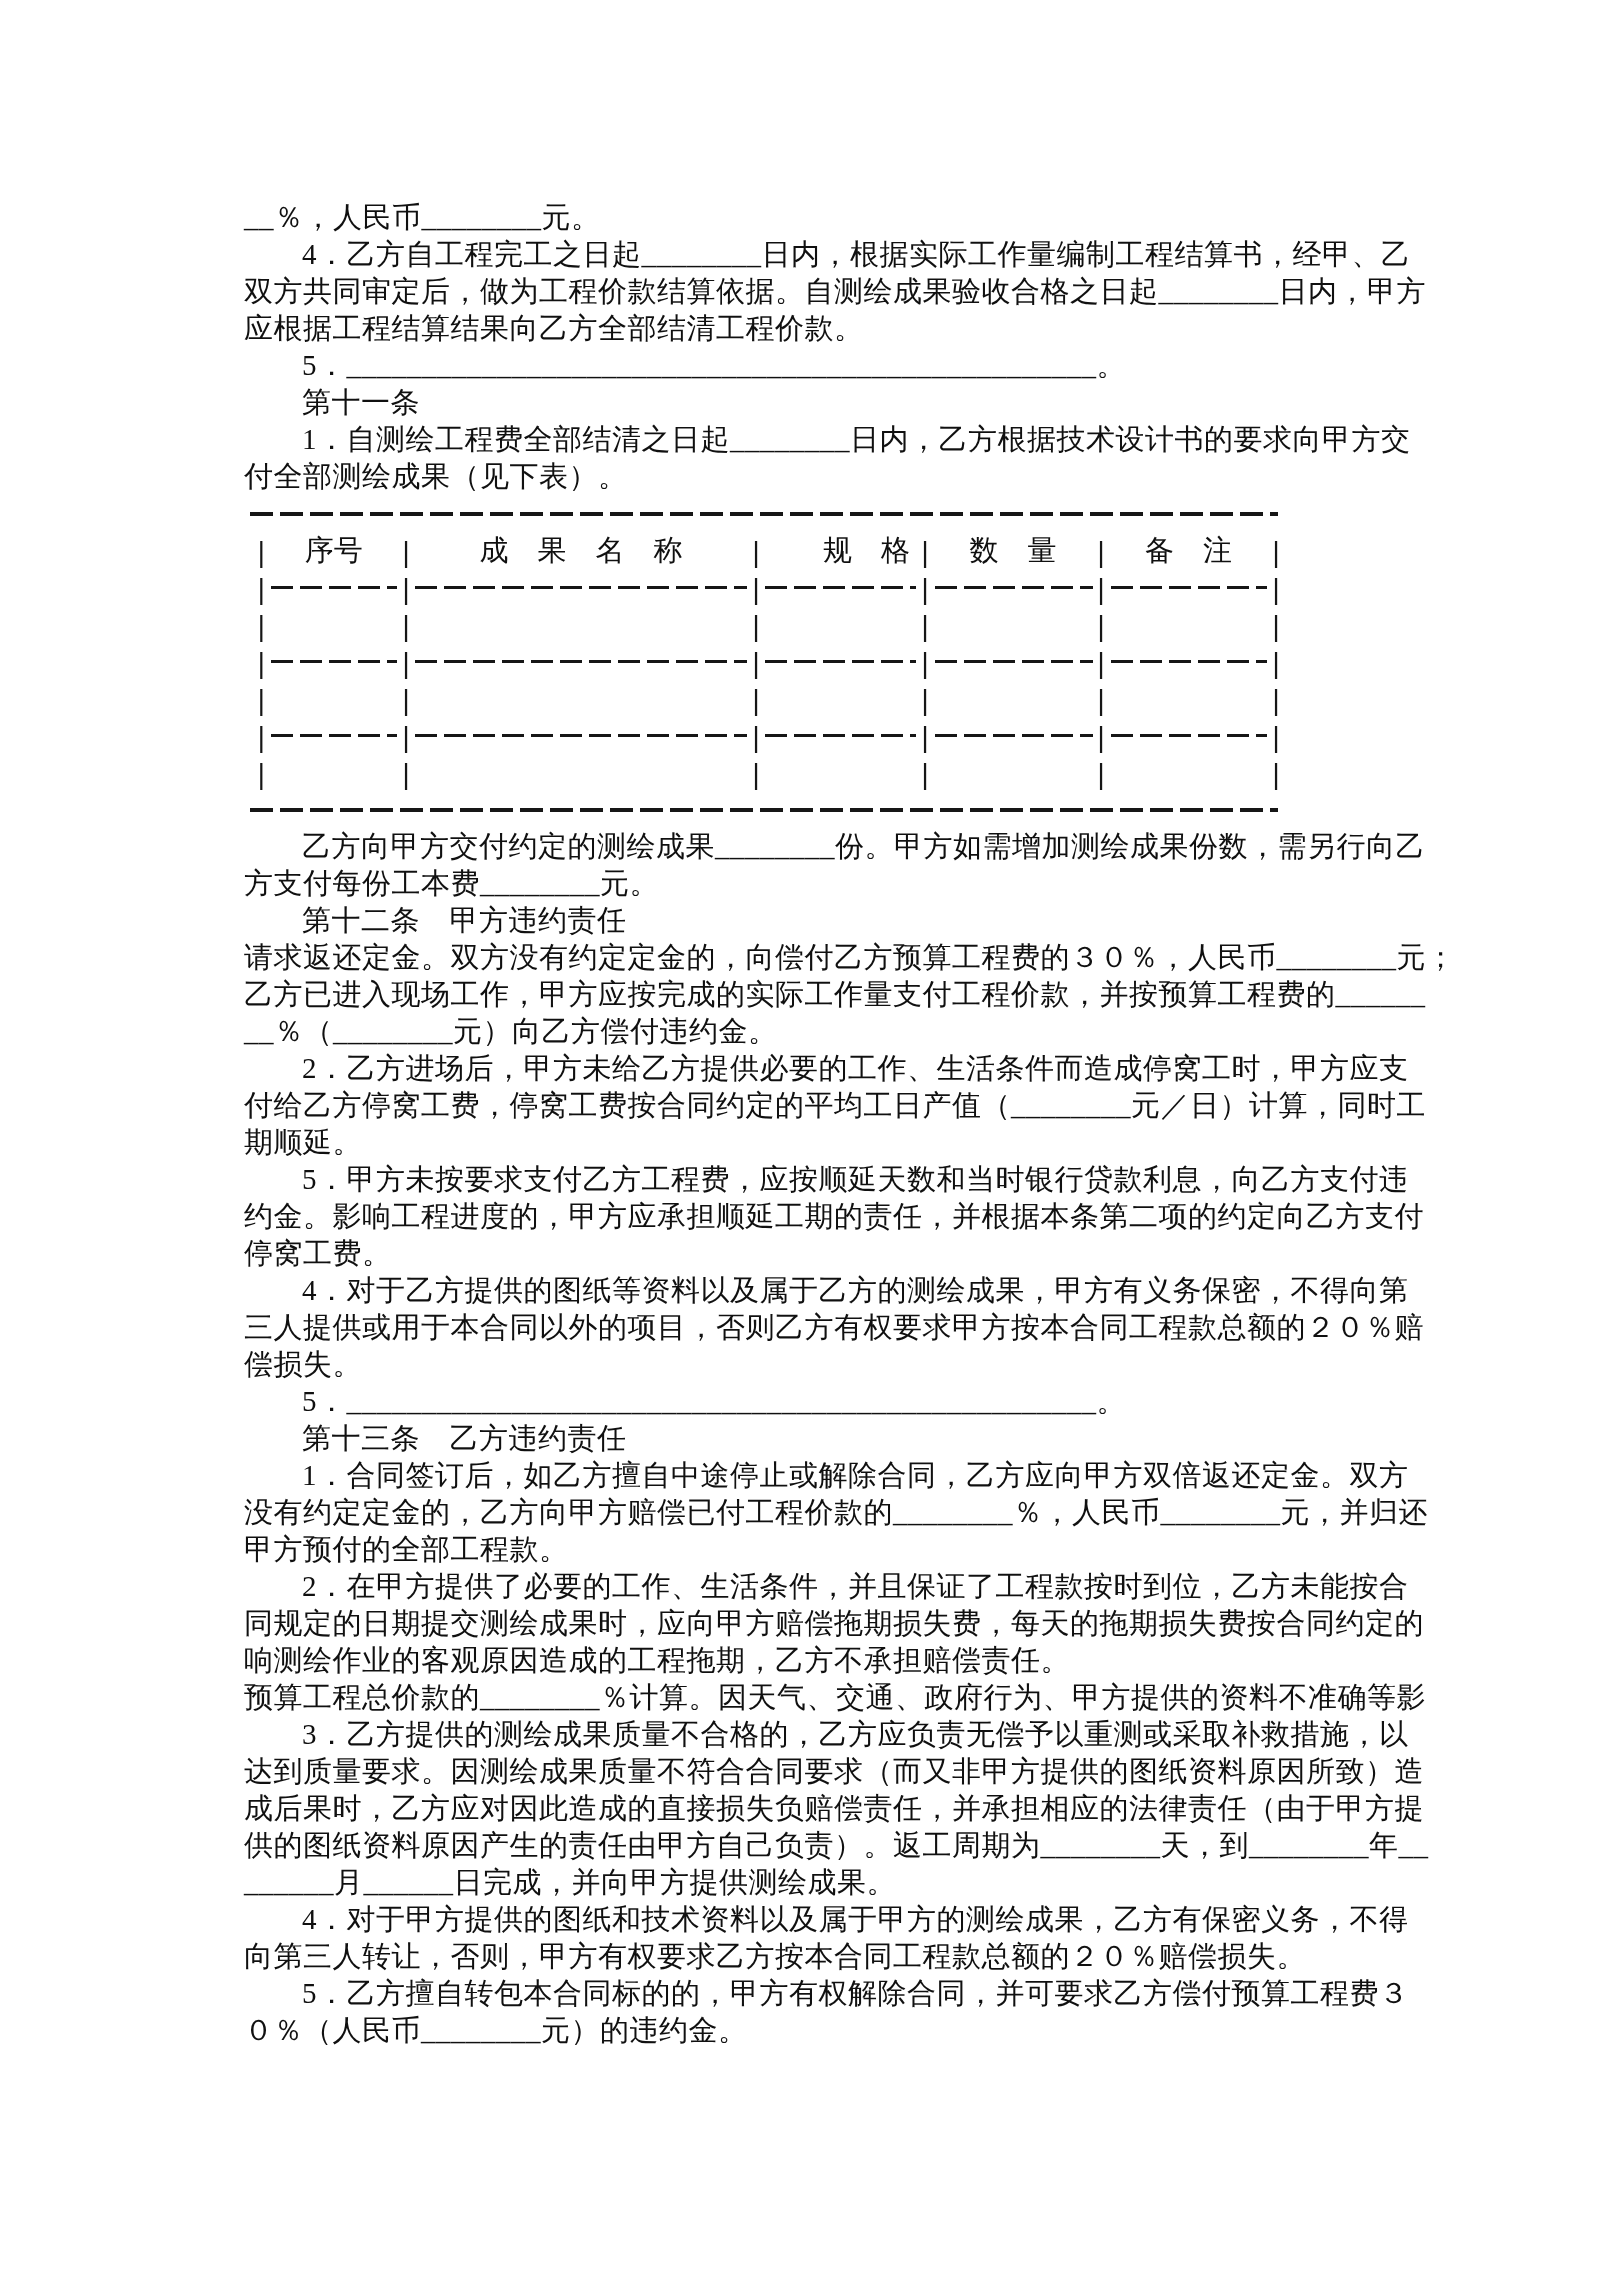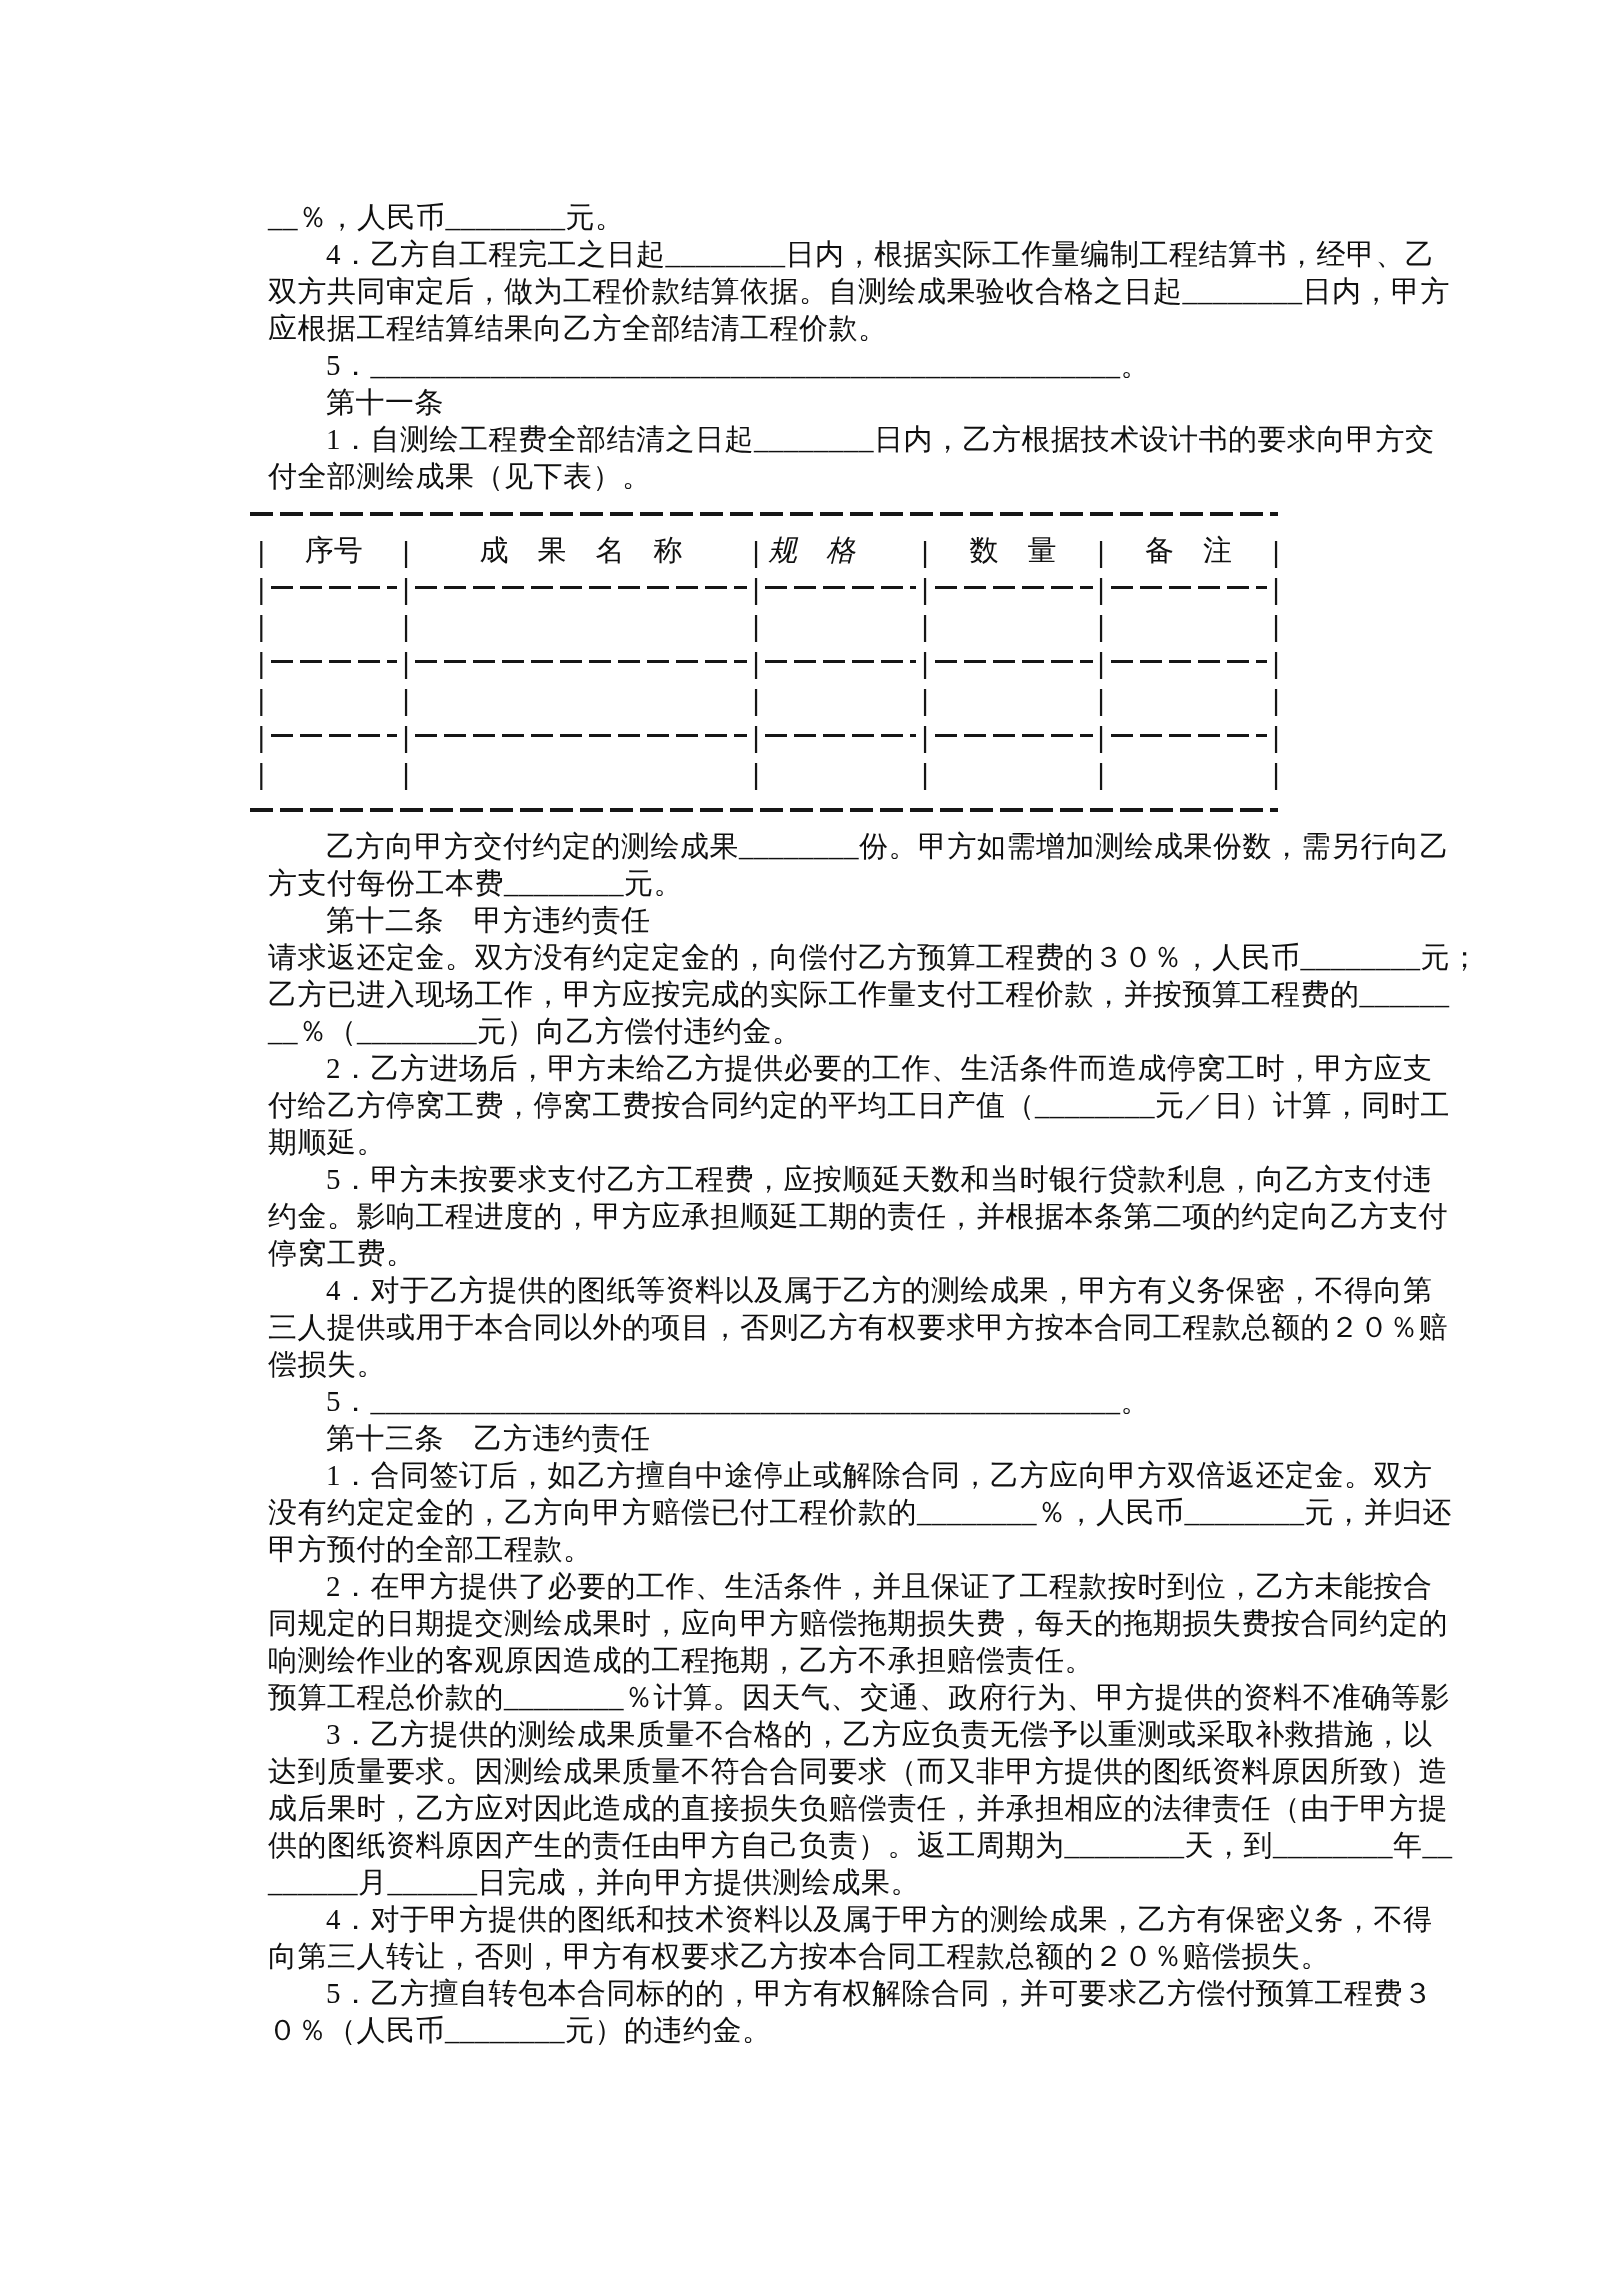--- a/index.html
+++ b/index.html
@@ -15,21 +15,20 @@
   }
   .textcol{
     position:absolute;
     left:244px;top:199px;
     width:1200px;
   }
   .tl{
     white-space:pre;
     height:37px;
     letter-spacing:0.5px;
-    margin-left:24px;
   }
   .tl.ind{padding-left:58px;}
 
   
   .ttable{position:relative;margin-left:5.5px;width:1028px;}
   .trow{position:relative;height:37px;}
   .tborder{height:37px;}
   .tborder::after{
     content:"";position:absolute;left:0;right:0;top:17.3px;height:3.6px;
     background:repeating-linear-gradient(90deg,#161616 0 23px,transparent 23px 30px);
@@ -40,21 +39,21 @@
     font-family:"DejaVu Sans","Liberation Sans",sans-serif;
     font-size:27px;line-height:33px;color:#161616;
   }
   .p1{left:6.4px;}.p2{left:151px;}.p3{left:501px;}.p4{left:670px;}.p5{left:846px;}.p6{left:1021px;}
   .hcell{
     position:absolute;top:0;height:37px;
     text-align:center;white-space:pre;color:#101010;
   }
   .c1{left:17.3px;width:134px;}
   .c2{left:162px;width:339px;}
-  .c3{left:483px;width:158px;font-style:italic;}
+  .c3{left:538px;width:158px;}
   .c4{left:681px;width:165px;}
   .c5{left:857px;width:164px;}
   .dash{
     position:absolute;top:17.3px;height:2.7px;display:block;
     background:repeating-linear-gradient(90deg,#161616 0 22px,transparent 22px 29px);
   }
   .d1{left:21px;width:126px;}
   .d2{left:165px;width:332px;}
   .d3{left:515px;width:151px;}
   .d4{left:685px;width:158px;}

